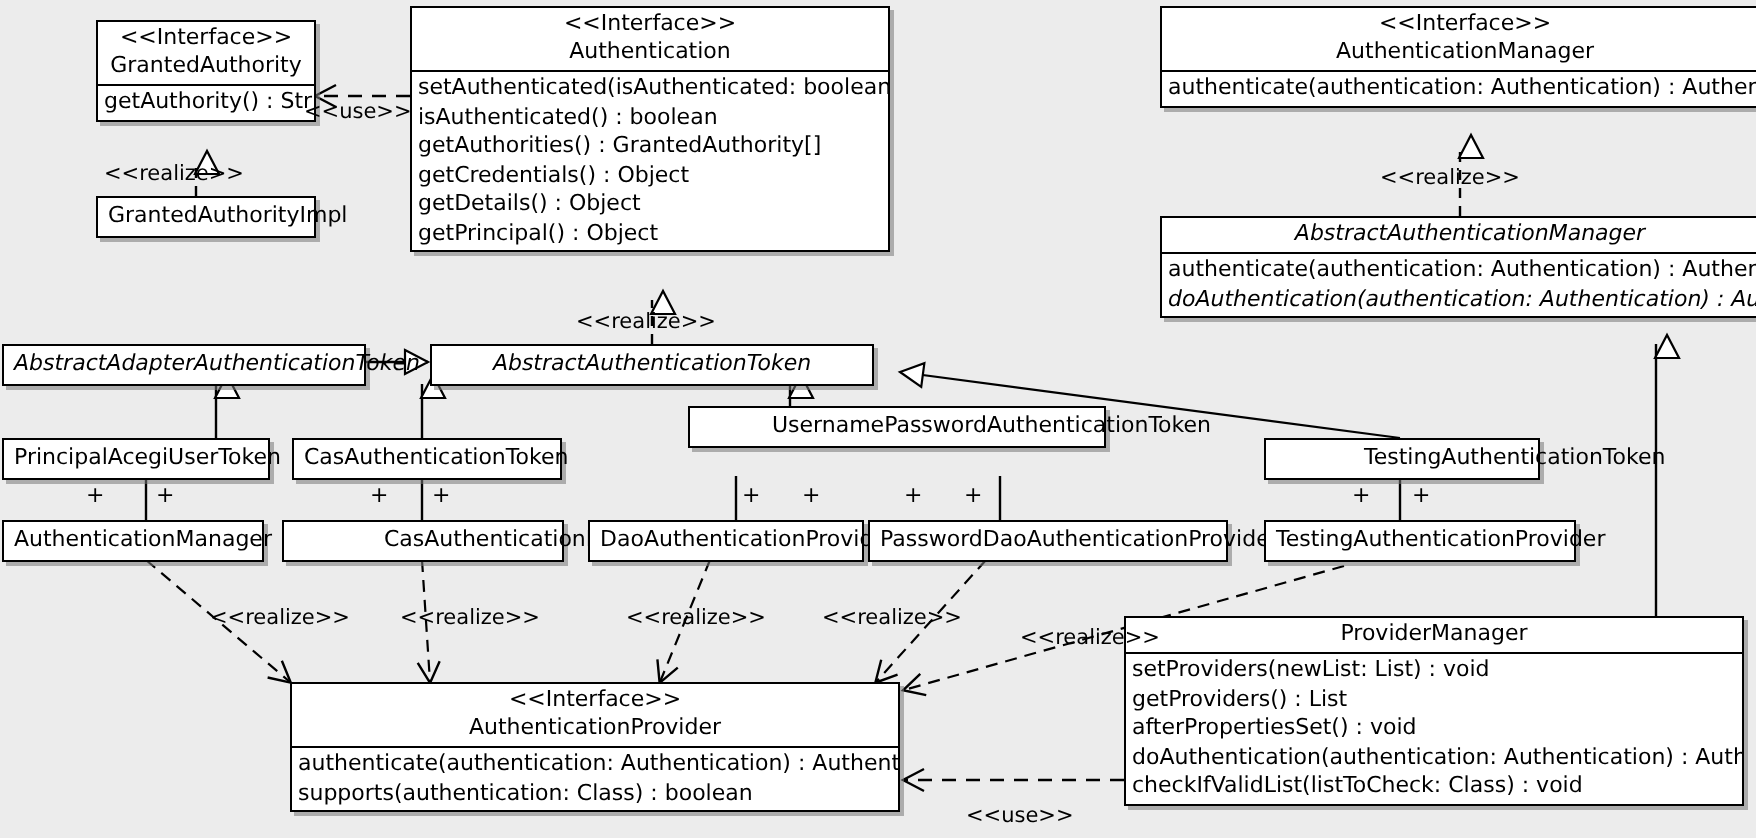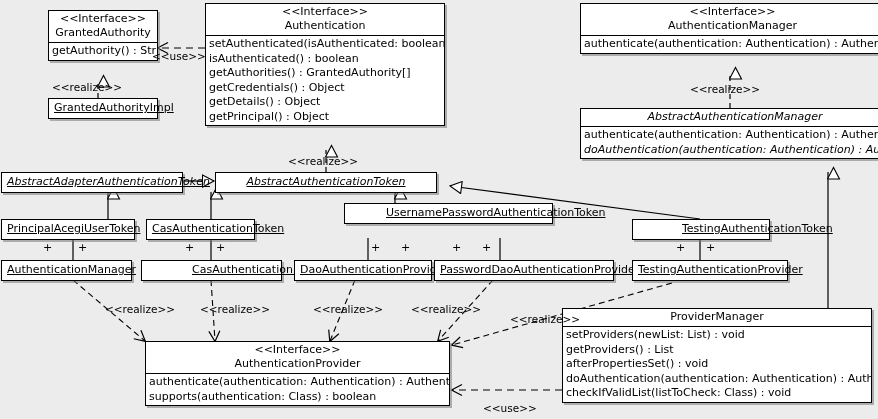--- a/index.html
+++ b/index.html
@@ -33,21 +33,21 @@
   .italic{font-style:italic;}
   .sep{border-top:1.5px solid #000;}
   .ops{padding:1px 0 1px 0;overflow:hidden;}
   .op{
     font-size:11px;line-height:14.5px;
     white-space:nowrap;
     padding:0 2px 0 3px;
     overflow:hidden;
   }
   .op.it{font-style:italic;}
-  .simple .hdr{padding:2px 5px 3px 5px;text-decoration:underline;}
+  .simple .hdr{padding:2px 5px 3px 5px;}
 
   .edge-label{
     position:absolute;
     font-size:10.5px;
     line-height:12px;
     color:#000;
     background:transparent;
     white-space:nowrap;
     z-index:6;
   }
@@ -214,21 +214,21 @@
       <span class="cname italic">AbstractAuthenticationToken</span>
     </div>
   </div>
 
   <div class="uml simple" style="left:1px;top:219px;width:134px;">
     <div class="hdr">
       <span class="cname">PrincipalAcegiUserToken</span>
     </div>
   </div>
 
-  <div class="uml simple" style="left:146px;top:219px;width:109px;">
+  <div class="uml simple" style="left:146px;top:219px;width:135px;">
     <div class="hdr">
       <span class="cname">CasAuthenticationToken</span>
     </div>
   </div>
 
   <div class="uml simple" style="left:344px;top:203px;width:209px;padding-left:36px;">
     <div class="hdr">
       <span class="cname">UsernamePasswordAuthenticationToken</span>
     </div>
   </div>

